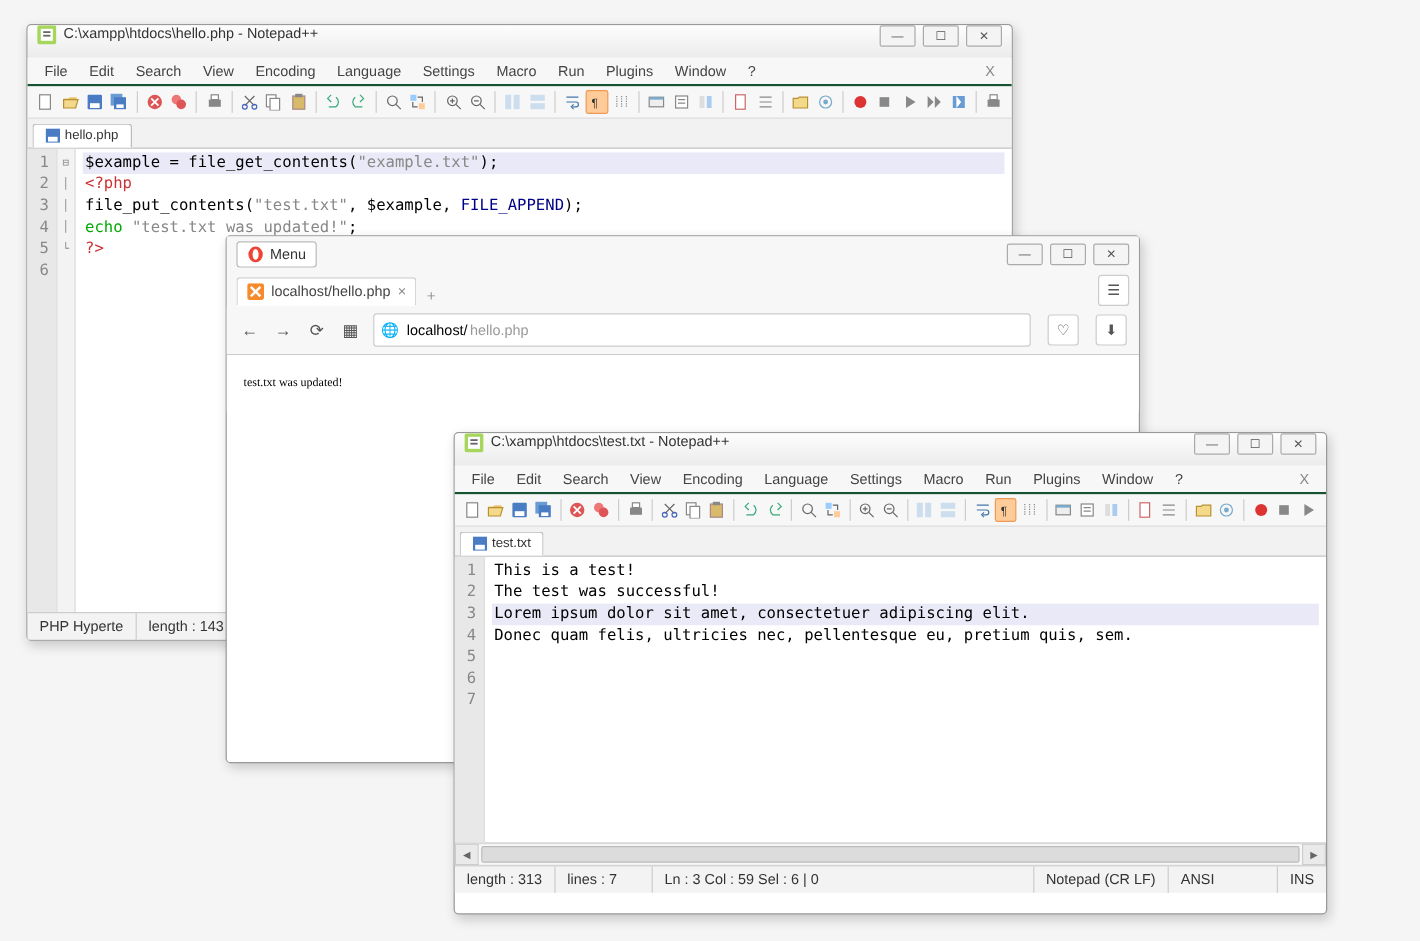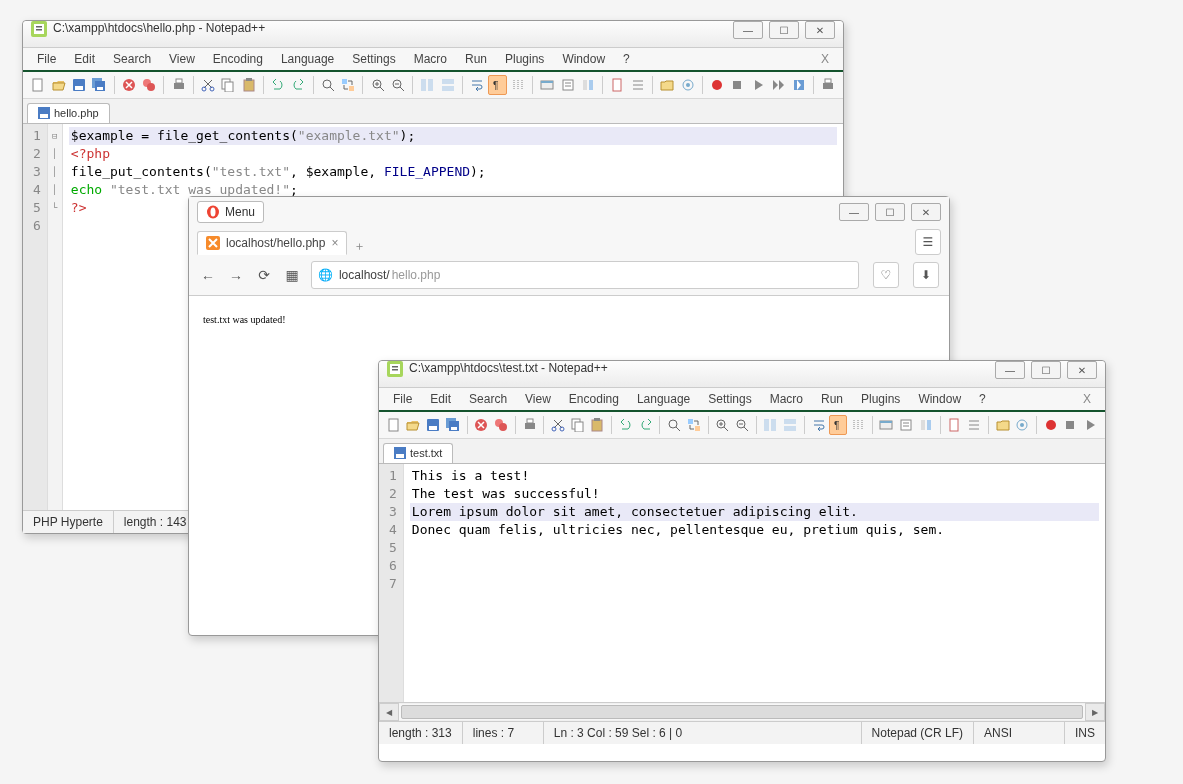--- a/index.html
+++ b/index.html
@@ -374,21 +374,21 @@
       <div style="flex:1"></div>
       <div class="sidebtn">☰</div>
     </div>
     <div class="nav">
       <div class="nbtn">←</div>
       <div class="nbtn dim">→</div>
       <div class="nbtn">⟳</div>
       <div class="nbtn">▦</div>
       <div class="addr">
         <span class="globe">🌐</span>
-        <span style="color:#404040">localhost/</span>
+        <span style="color:#000000">localhost/</span>
           <span style="color:#999;margin-left:-4px">hello.php</span>
         <input style="opacity: 0; position: absolute;">
       </div>
       <div class="sidebtn">♡</div>
       <div class="sidebtn">⬇</div>
     </div>
   </div>
   <div class="page">
     <span>test.txt was updated!</span>
   </div>

